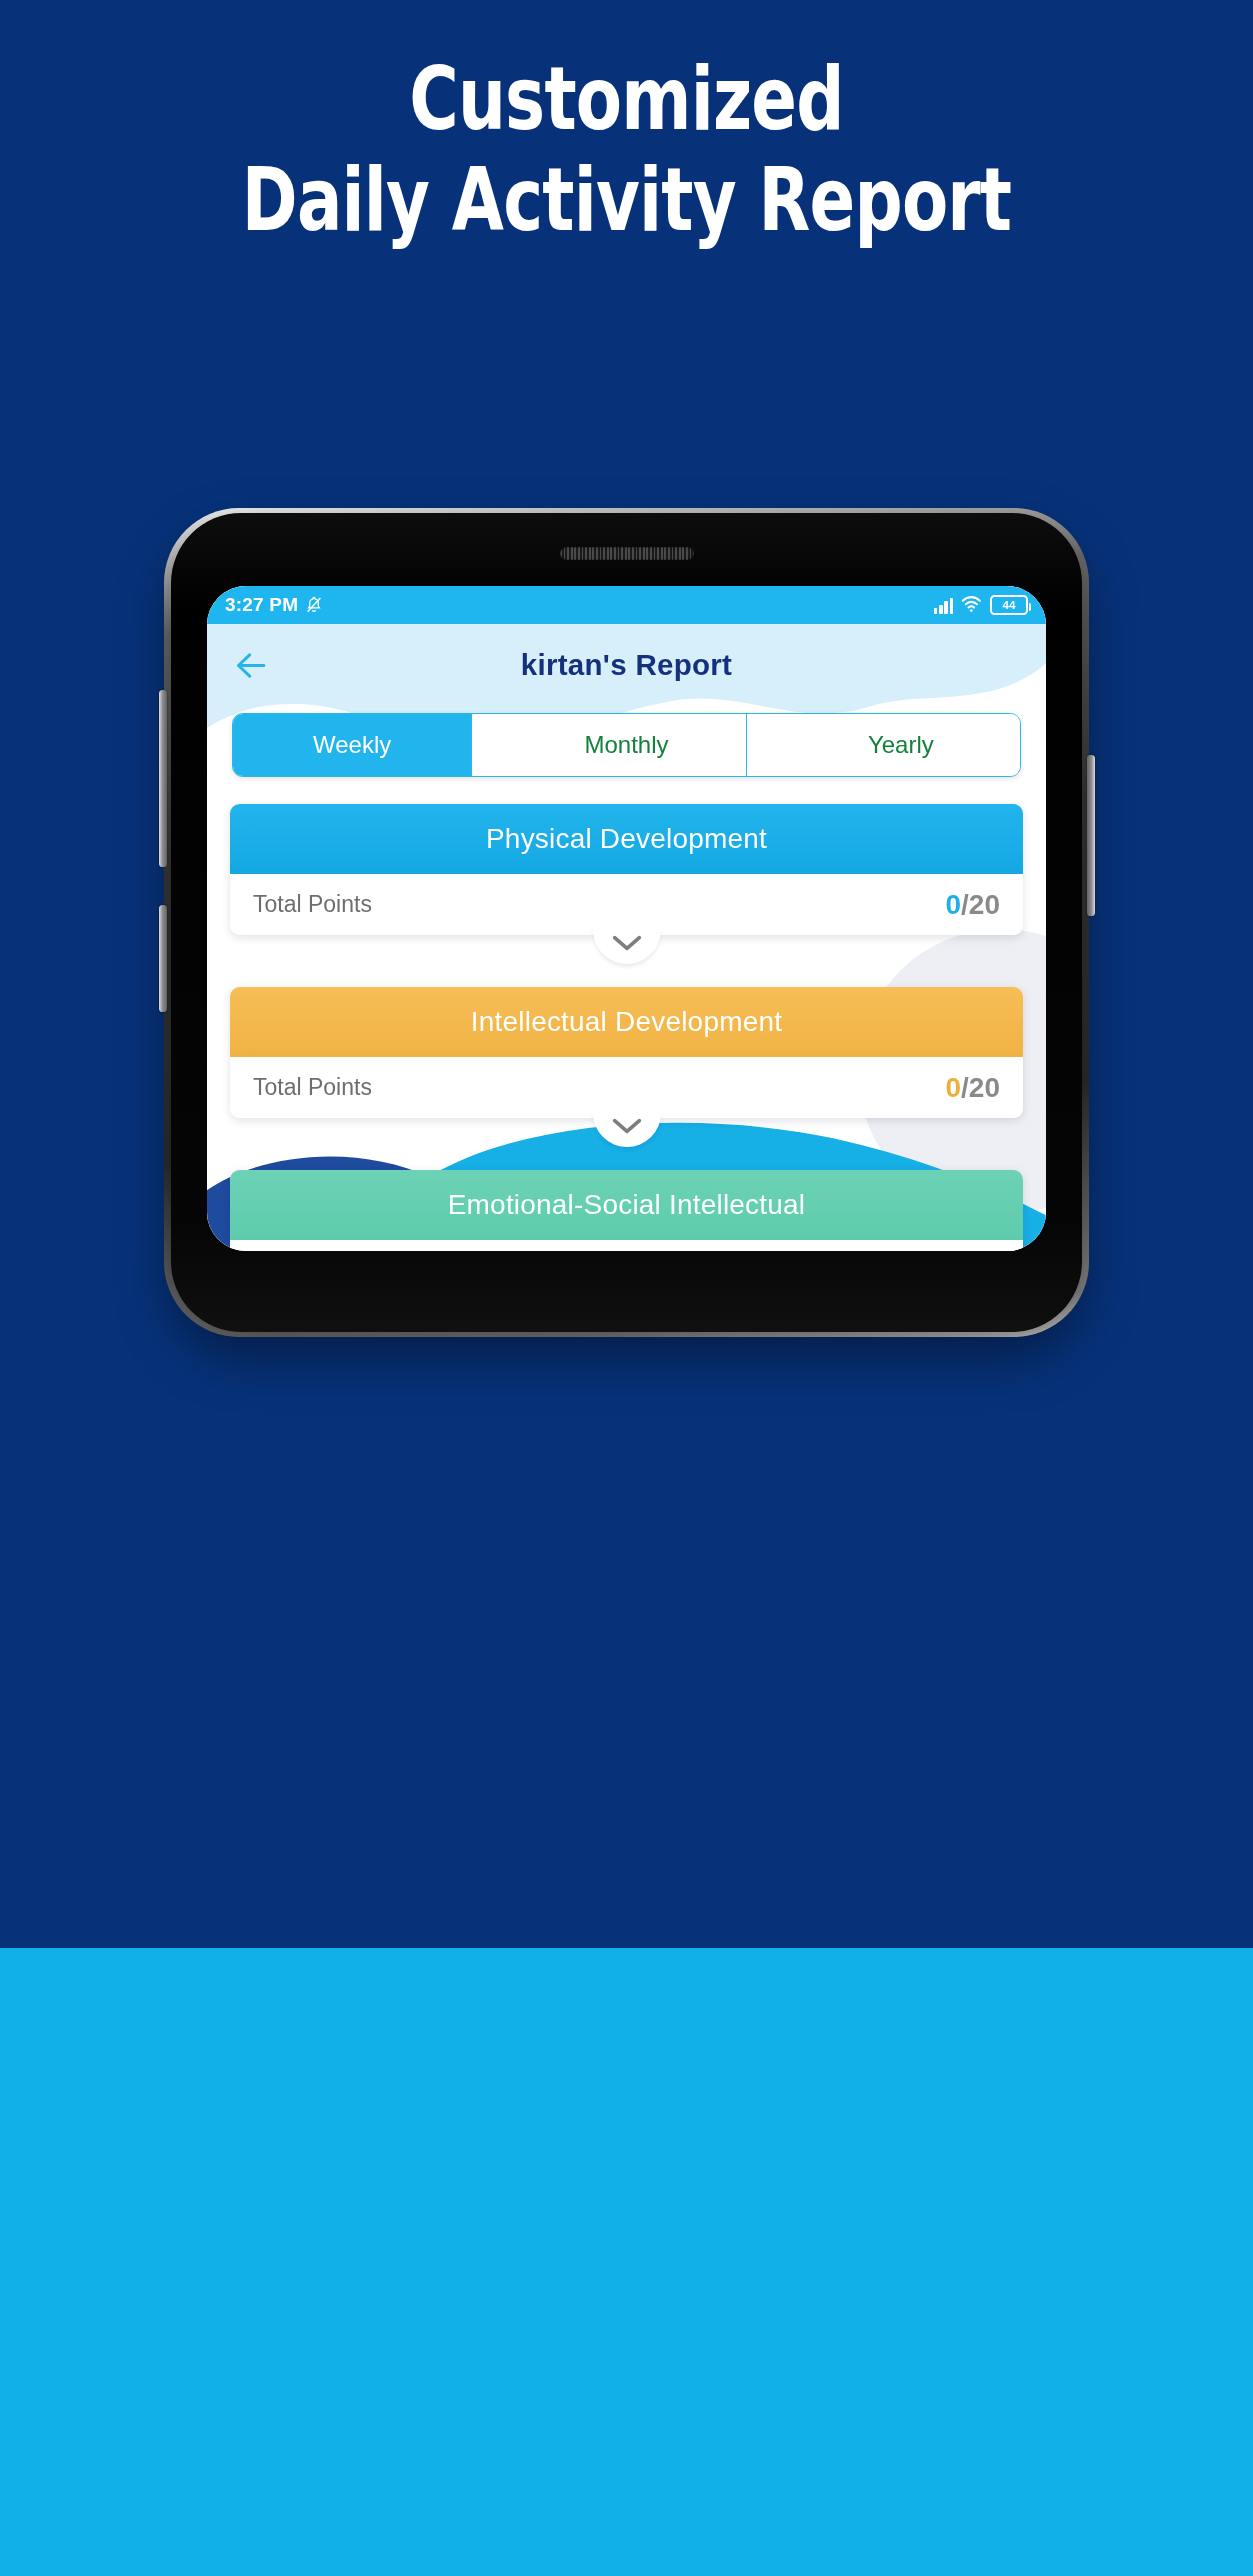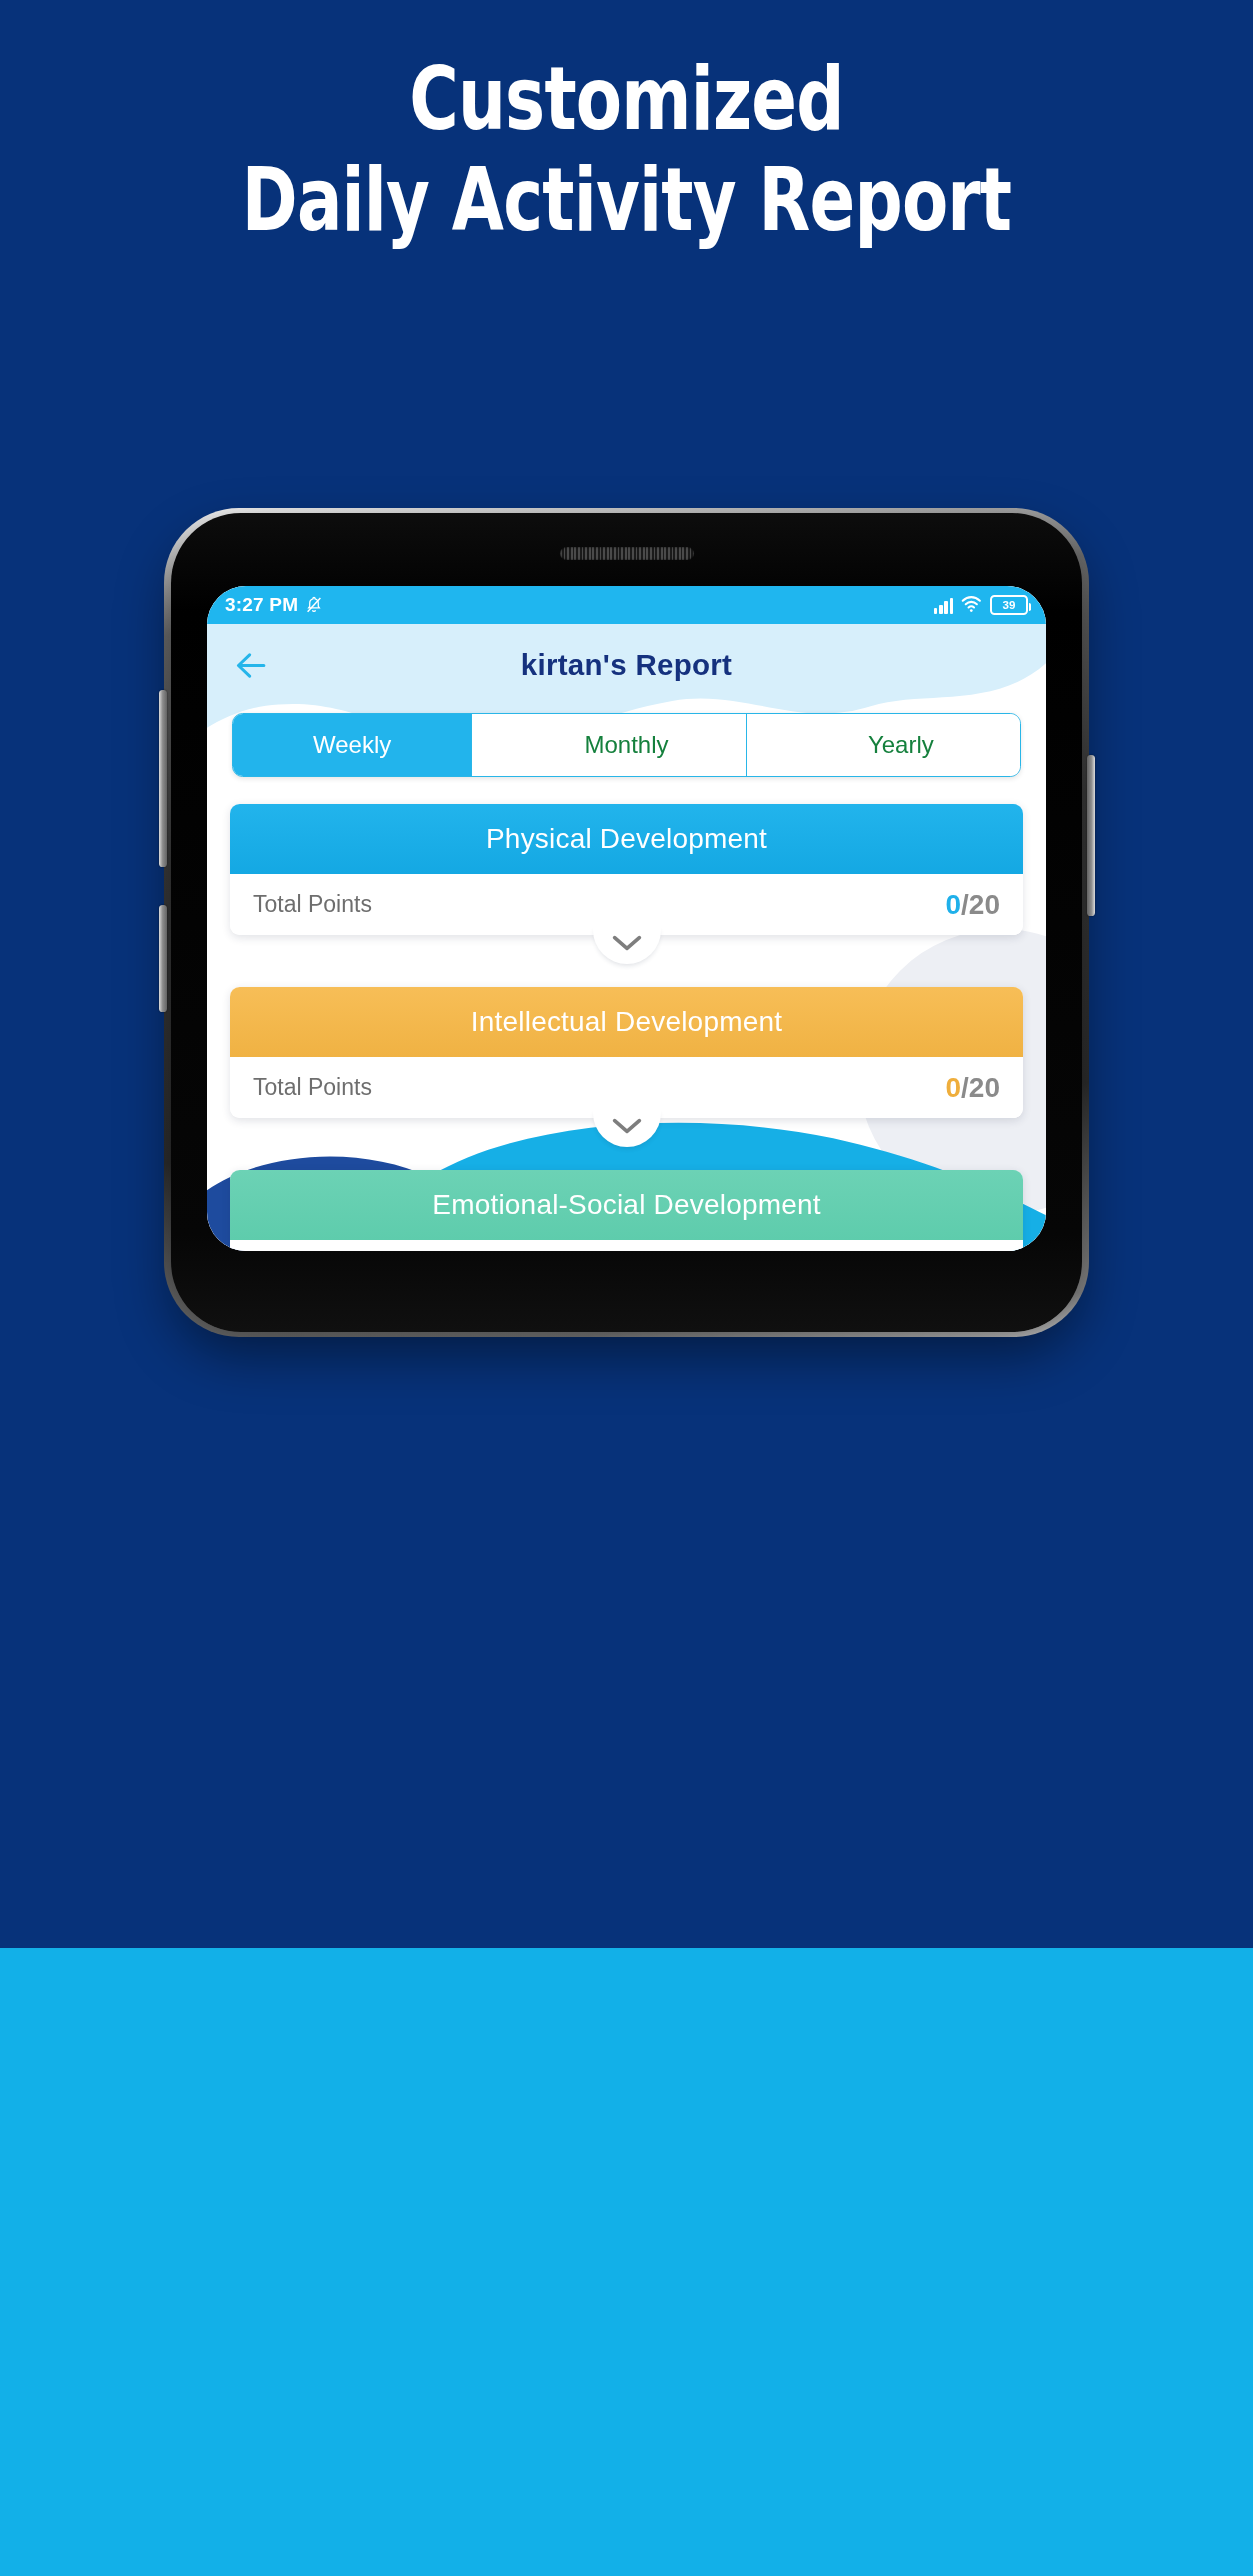--- a/index.html
+++ b/index.html
@@ -243,21 +243,21 @@
           </span>
           <span>
             <svg viewBox="0 0 24 20" width="20.6" height="18">
               <path d="M2 6.2C5 3.4 8.4 2 12 2s7 1.4 10 4.2" fill="none" stroke="#fff" stroke-width="2.4" stroke-linecap="round"></path>
               <path d="M5.5 10.2C7.4 8.4 9.6 7.5 12 7.5s4.6.9 6.5 2.7" fill="none" stroke="#fff" stroke-width="2.4" stroke-linecap="round"></path>
               <path d="M8.8 14.1c1-.9 2-1.4 3.2-1.4s2.2.5 3.2 1.4" fill="none" stroke="#fff" stroke-width="2.4" stroke-linecap="round"></path>
               <circle cx="12" cy="17.6" r="1.6" fill="#fff"></circle>
             </svg>
           </span>
           <span class="battery">
-            <span>39</span>
+            <span>44</span>
           </span>
         </div>
       </div>
 
       <div class="headwrap">
         <svg class="blob" viewBox="0 0 938 132" preserveAspectRatio="none">
           <path d="M0,0 H938 V44 C880,96 800,74 742,92 C660,118 600,72 520,86 C430,102 400,132 300,128 C200,124 160,84 80,90 C46,92 20,104 0,116 Z" fill="#D7EFFB"></path>
         </svg>
         <div class="appbar">
           <span class="back-arrow">
@@ -304,21 +304,21 @@
           </div>
           <div class="expander">
             <svg class="chev" viewBox="0 0 34 20">
               <path d="M3 4 L17 16 L31 4" fill="none" stroke="#7E7E7E" stroke-width="4.2" stroke-linecap="round" stroke-linejoin="round"></path>
             </svg>
           </div>
         </div>
 
         <div class="card-wrap">
           <div class="card">
-            <div class="card-head" style="background:linear-gradient(180deg,#6CD2B5,#5ECCAC)">Emotional-Social Development</div>
+            <div class="card-head" style="background:linear-gradient(180deg,#6CD2B5,#5ECCAC)">Emotional-Social Intellectual</div>
             <div class="card-body">
               
               
             </div>
           </div>
 
         </div>
 
       </div>
 

